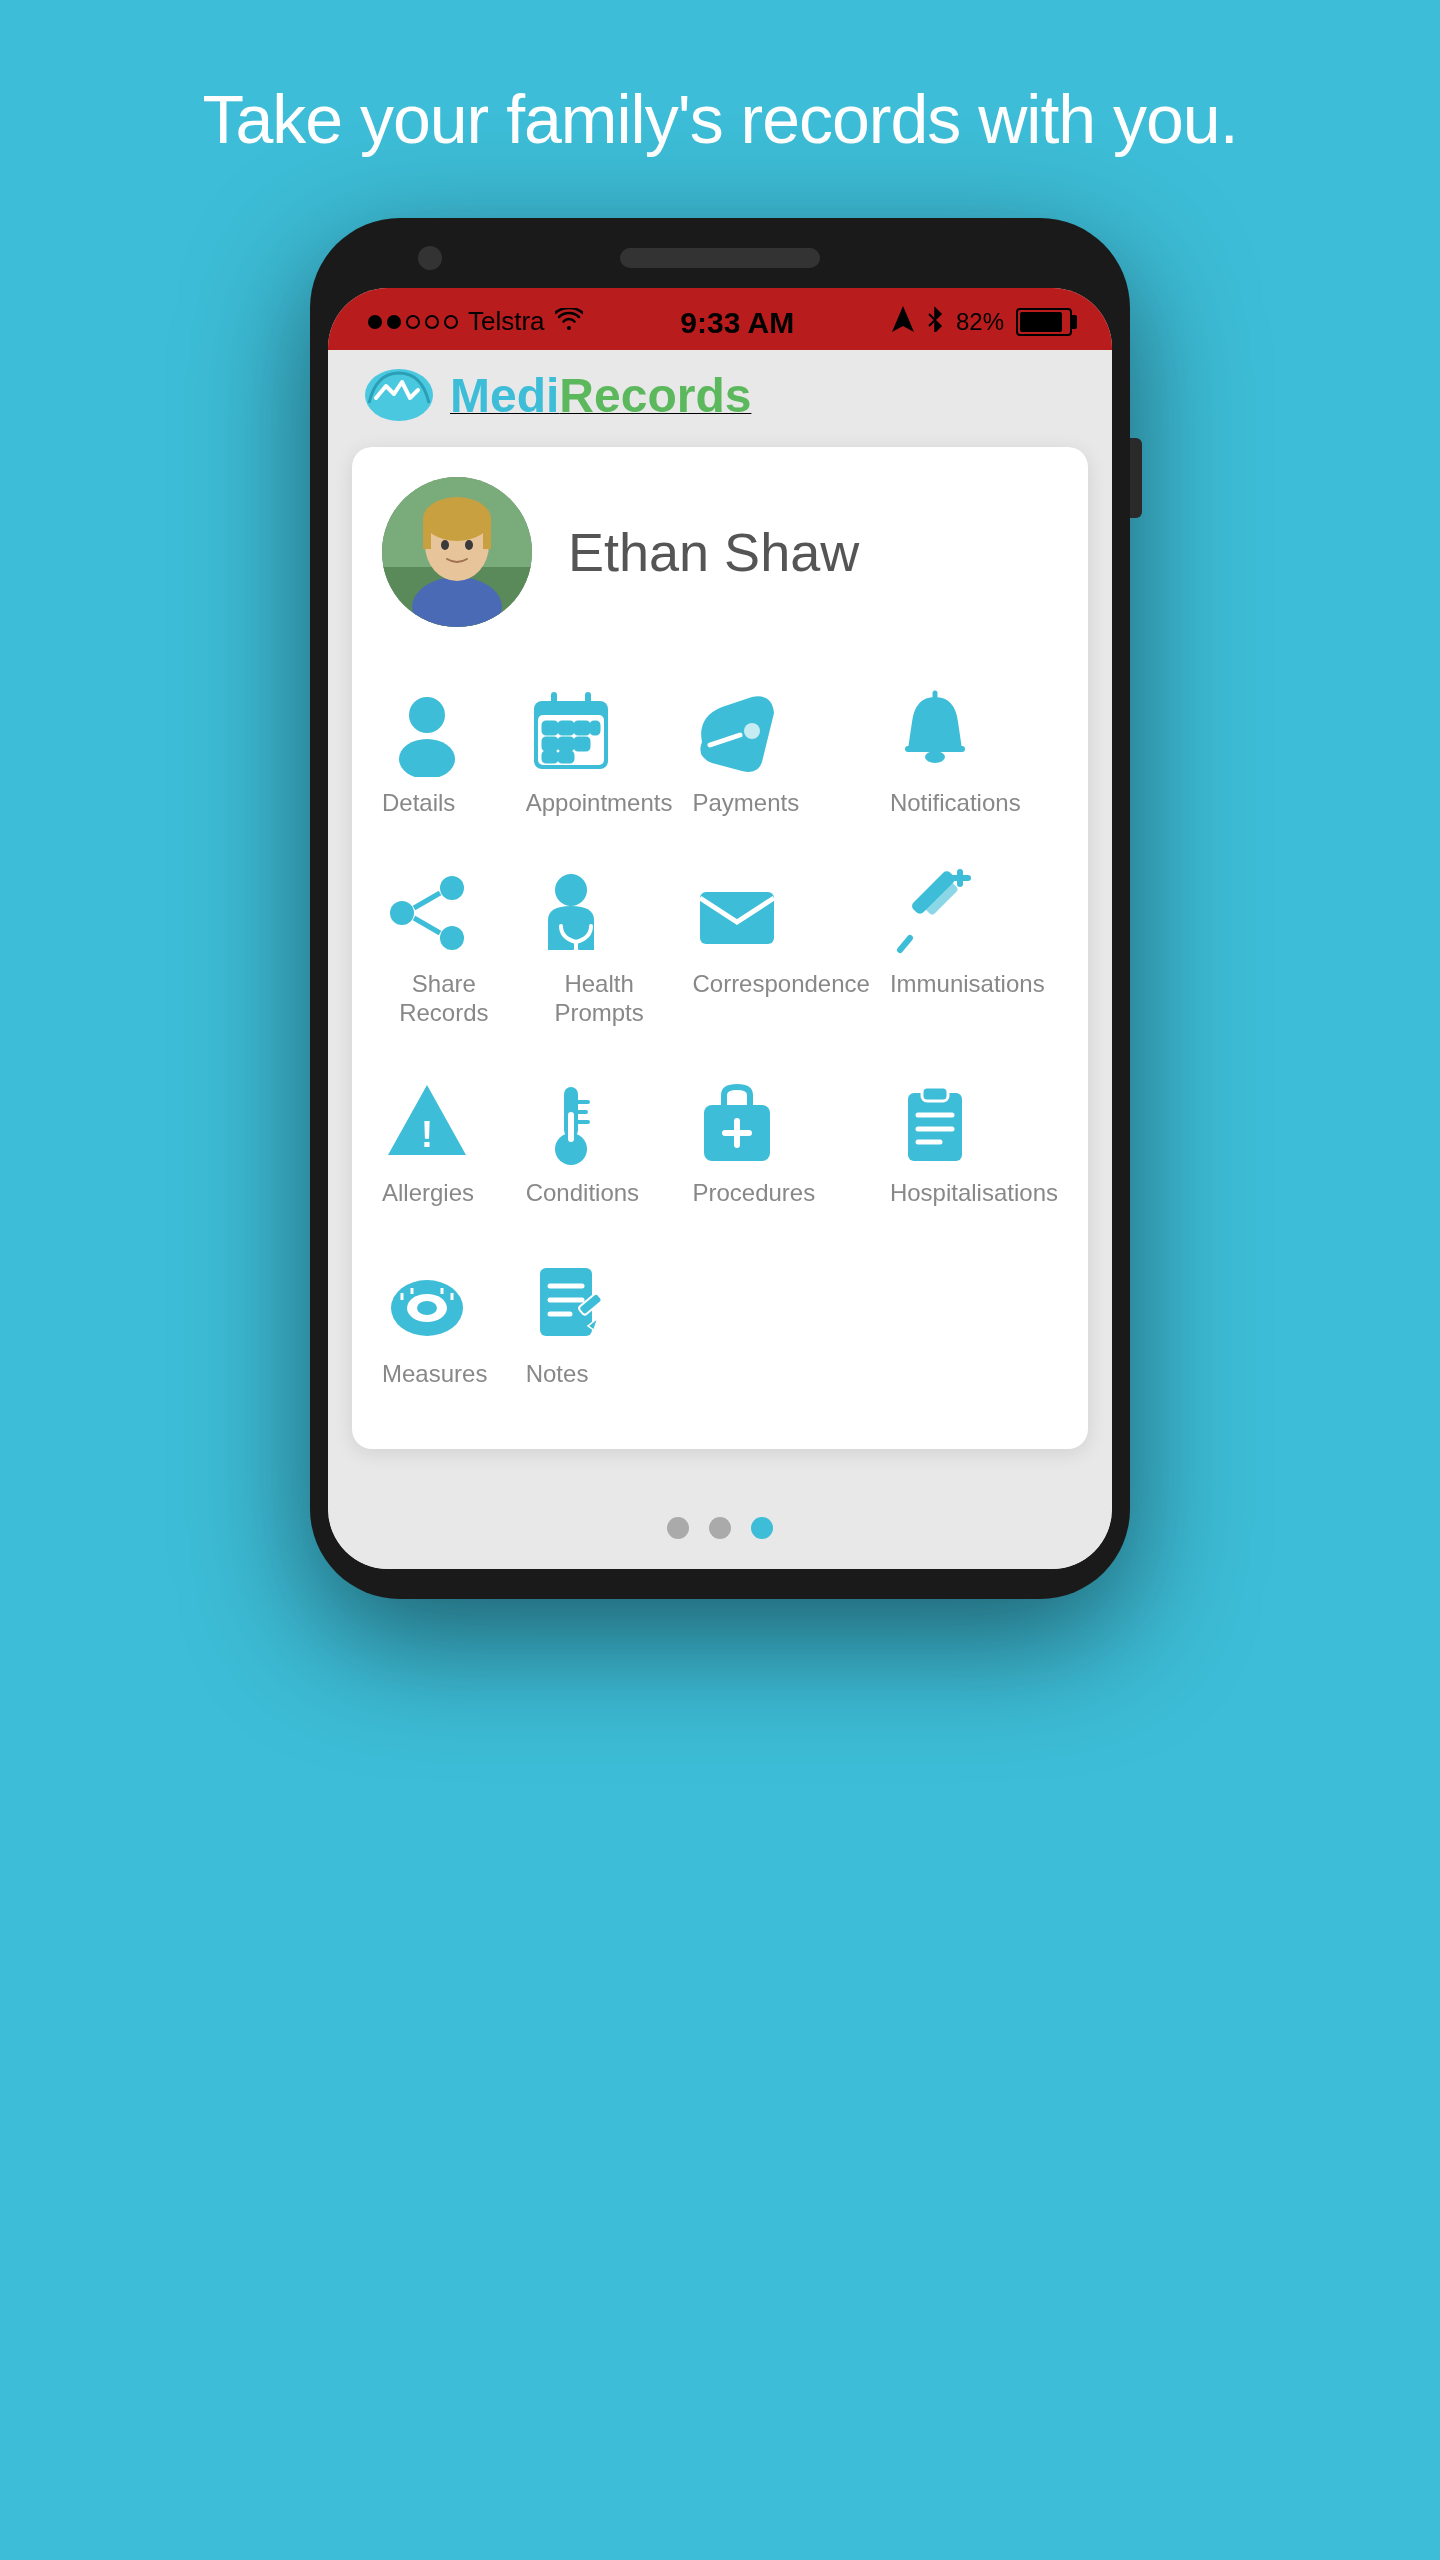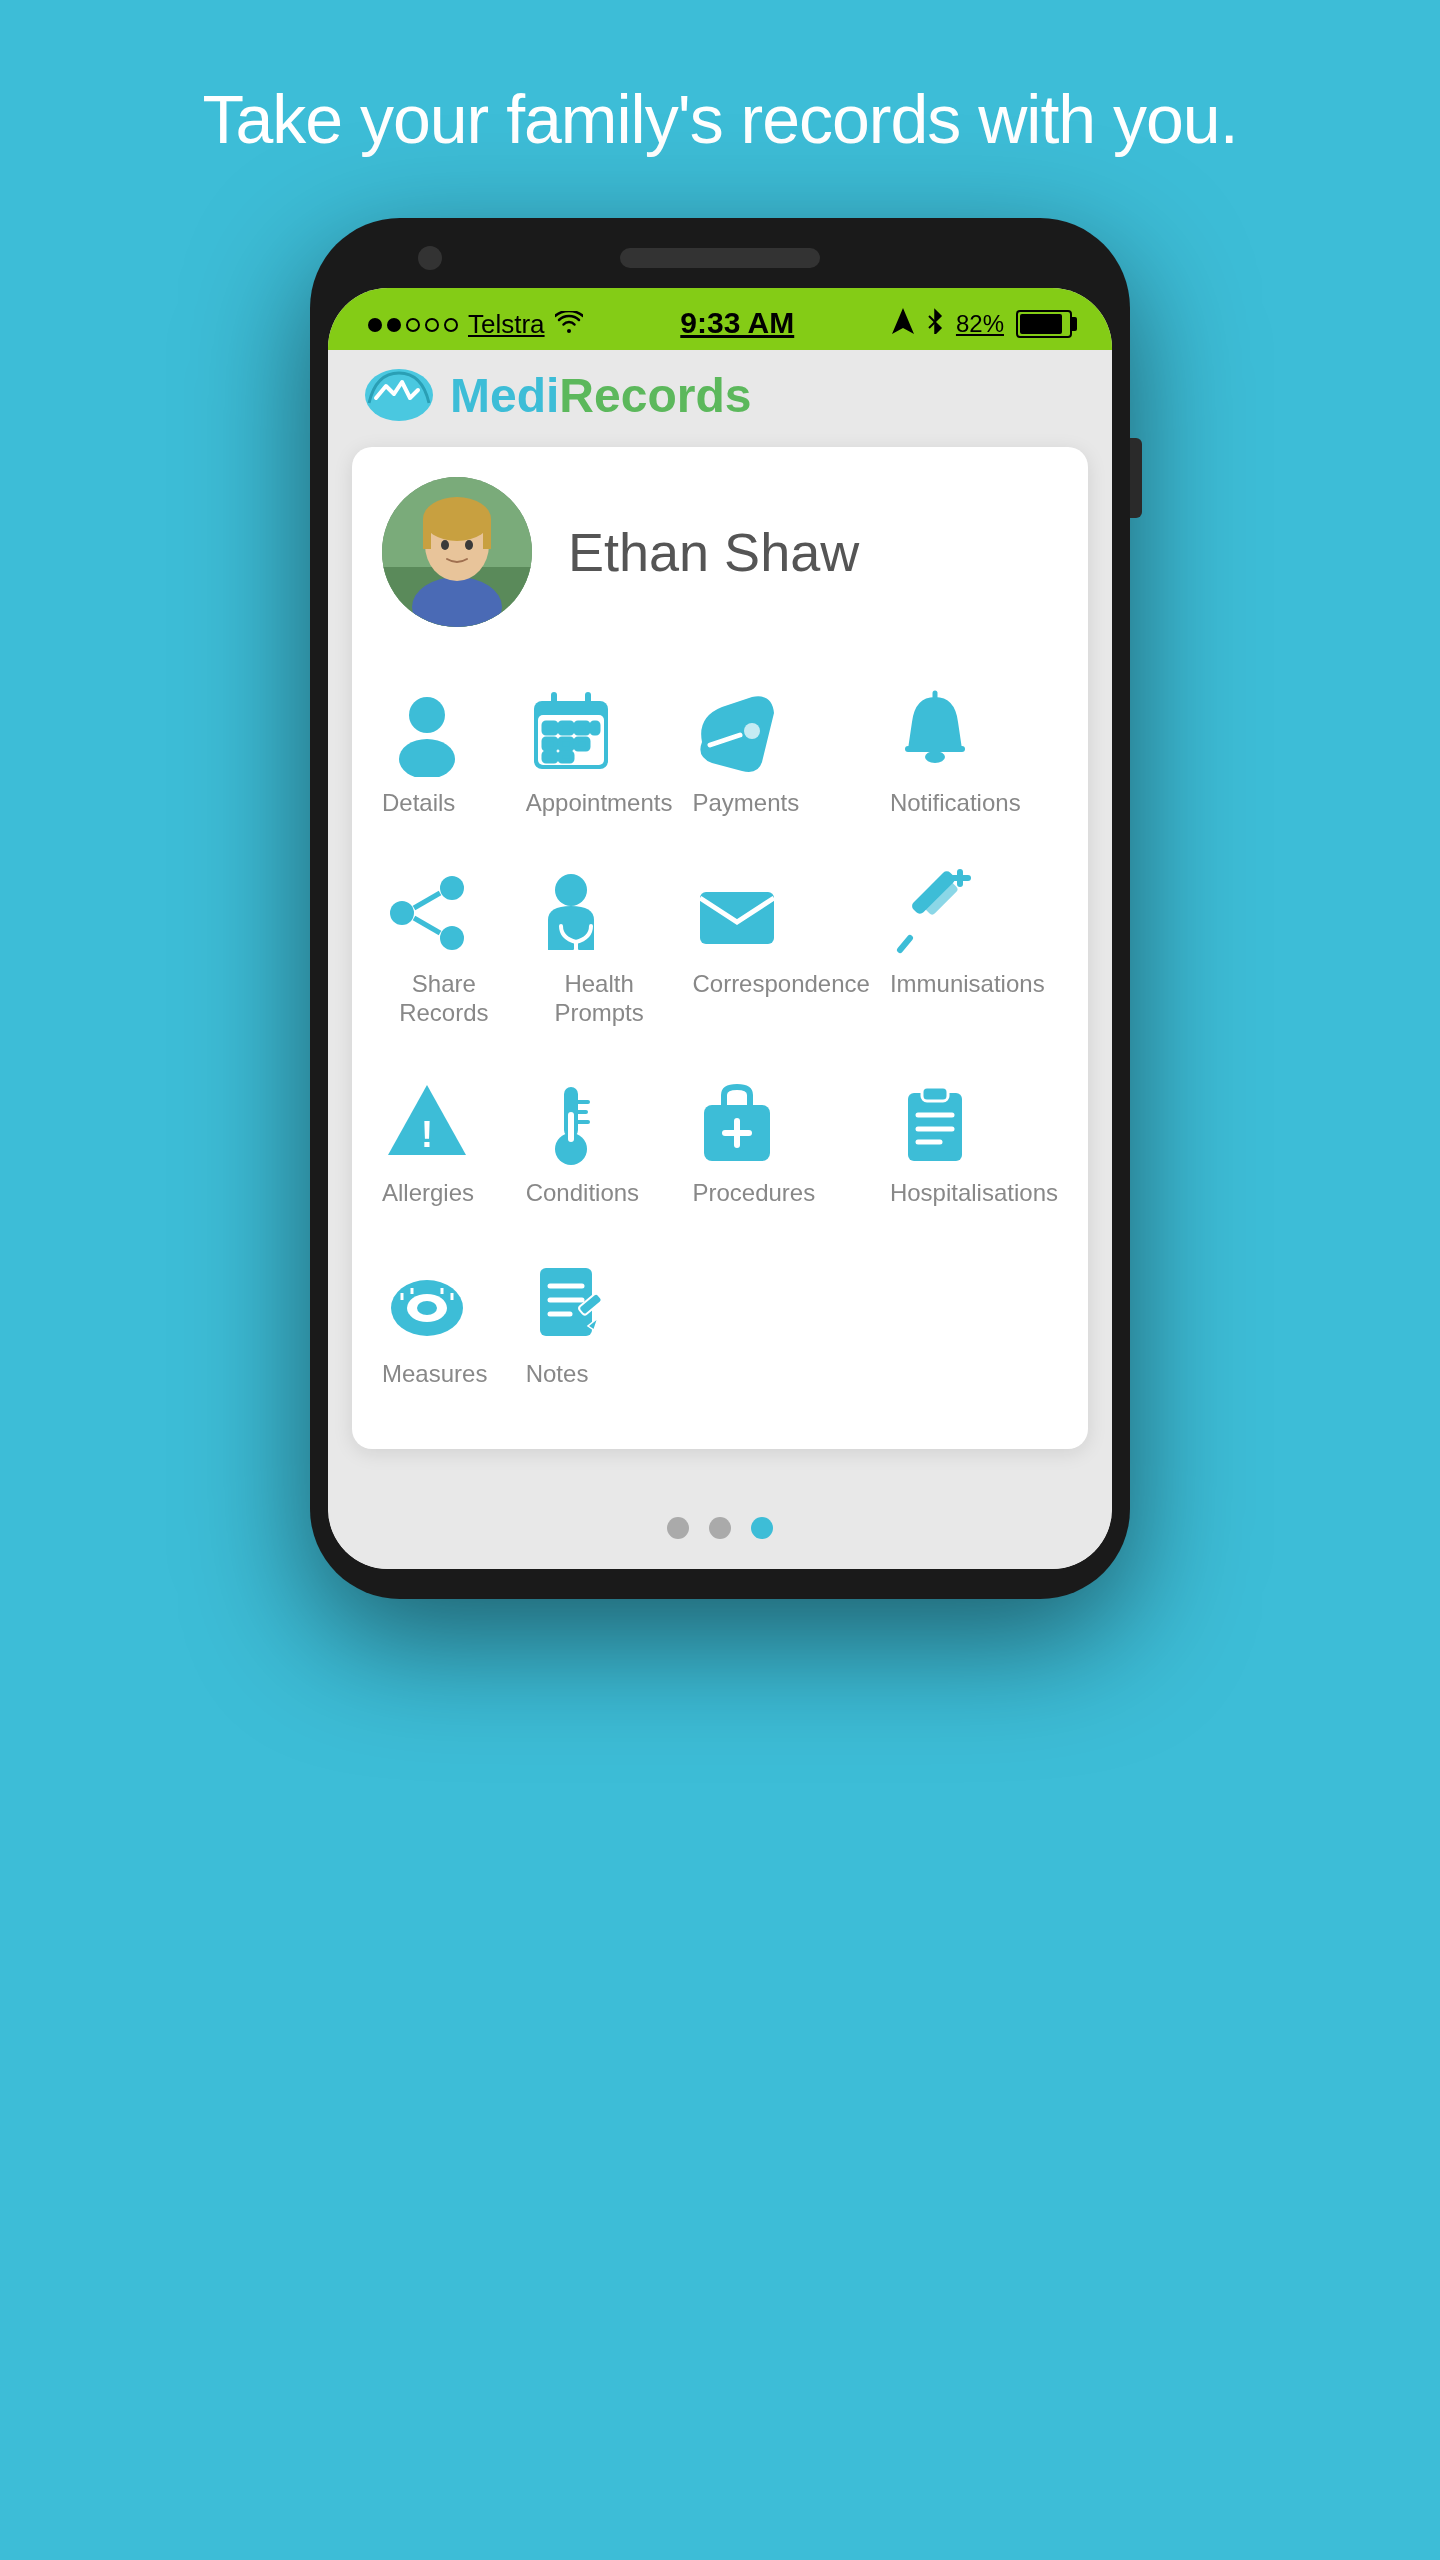--- a/index.html
+++ b/index.html
@@ -72,29 +72,28 @@
 
     .phone-screen {
       background: #e8e8e8;
       border-radius: 60px;
       overflow: hidden;
       width: 100%;
     }
 
     
     .status-bar {
-      background: #84cc16;
+      background: #b91c1c;
       display: flex;
       justify-content: space-between;
-      align-items: flex-end;
+      align-items: flex-start;
       padding: 18px 40px 10px;
       font-size: 26px;
       font-weight: 500;
       color: #000;
-      text-decoration: underline;
     }
 
     .status-left {
       display: flex;
       align-items: center;
       gap: 10px;
     }
 
     .signal-dots {
       display: flex;
@@ -157,20 +156,21 @@
       border-radius: 2px;
     }
 
     
     .app-header {
       background: #e8e8e8;
       padding: 18px 36px 24px;
       display: flex;
       align-items: center;
       gap: 16px;
+      text-decoration: underline;
     }
 
     .logo-icon {
       width: 70px;
       height: 55px;
     }
 
     .app-name {
       font-size: 48px;
       font-weight: 700;

